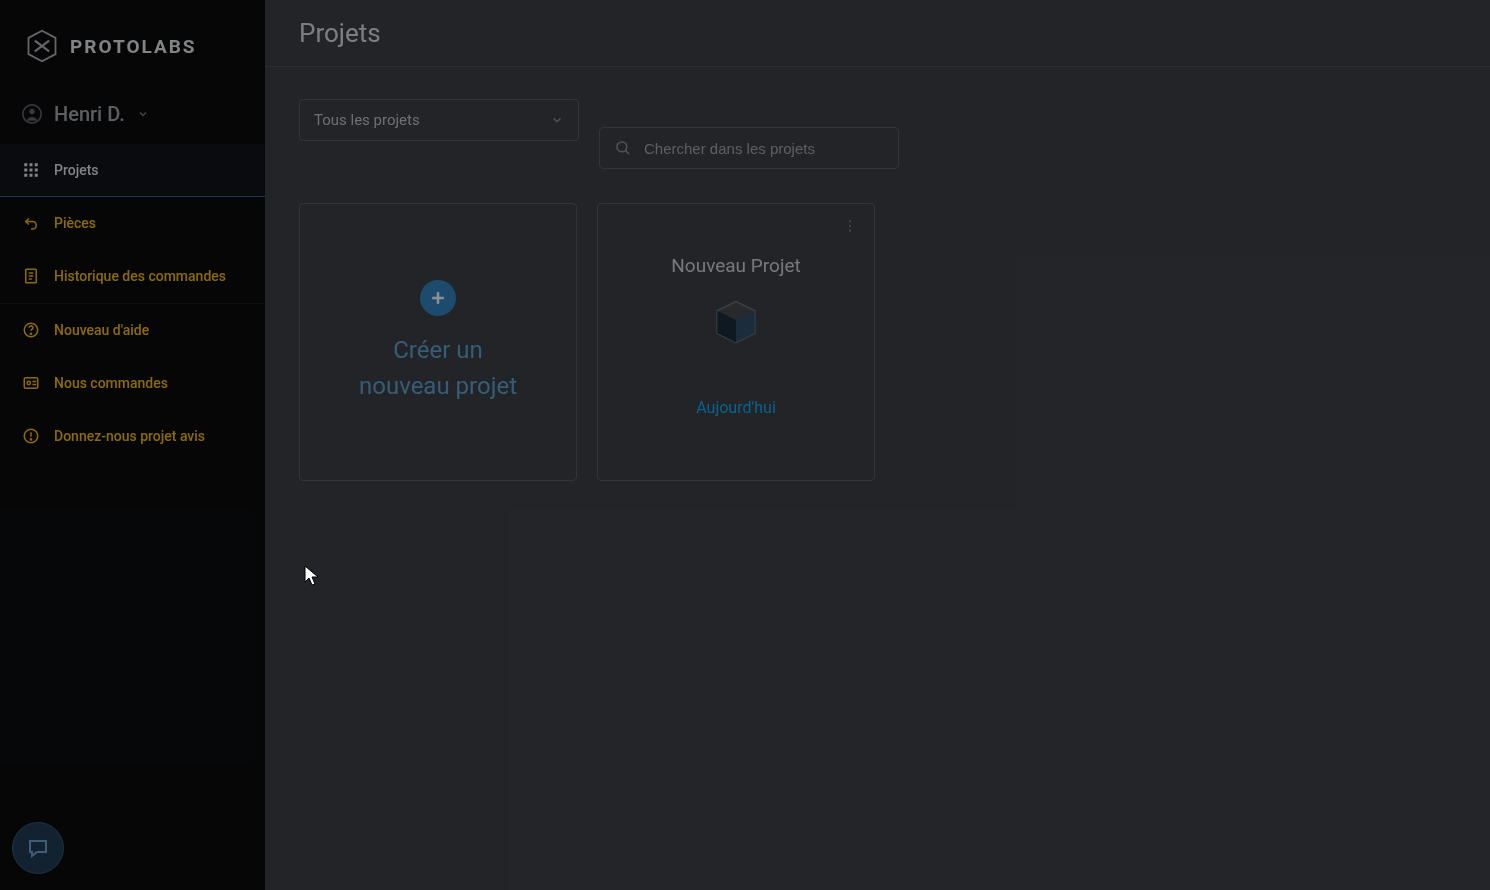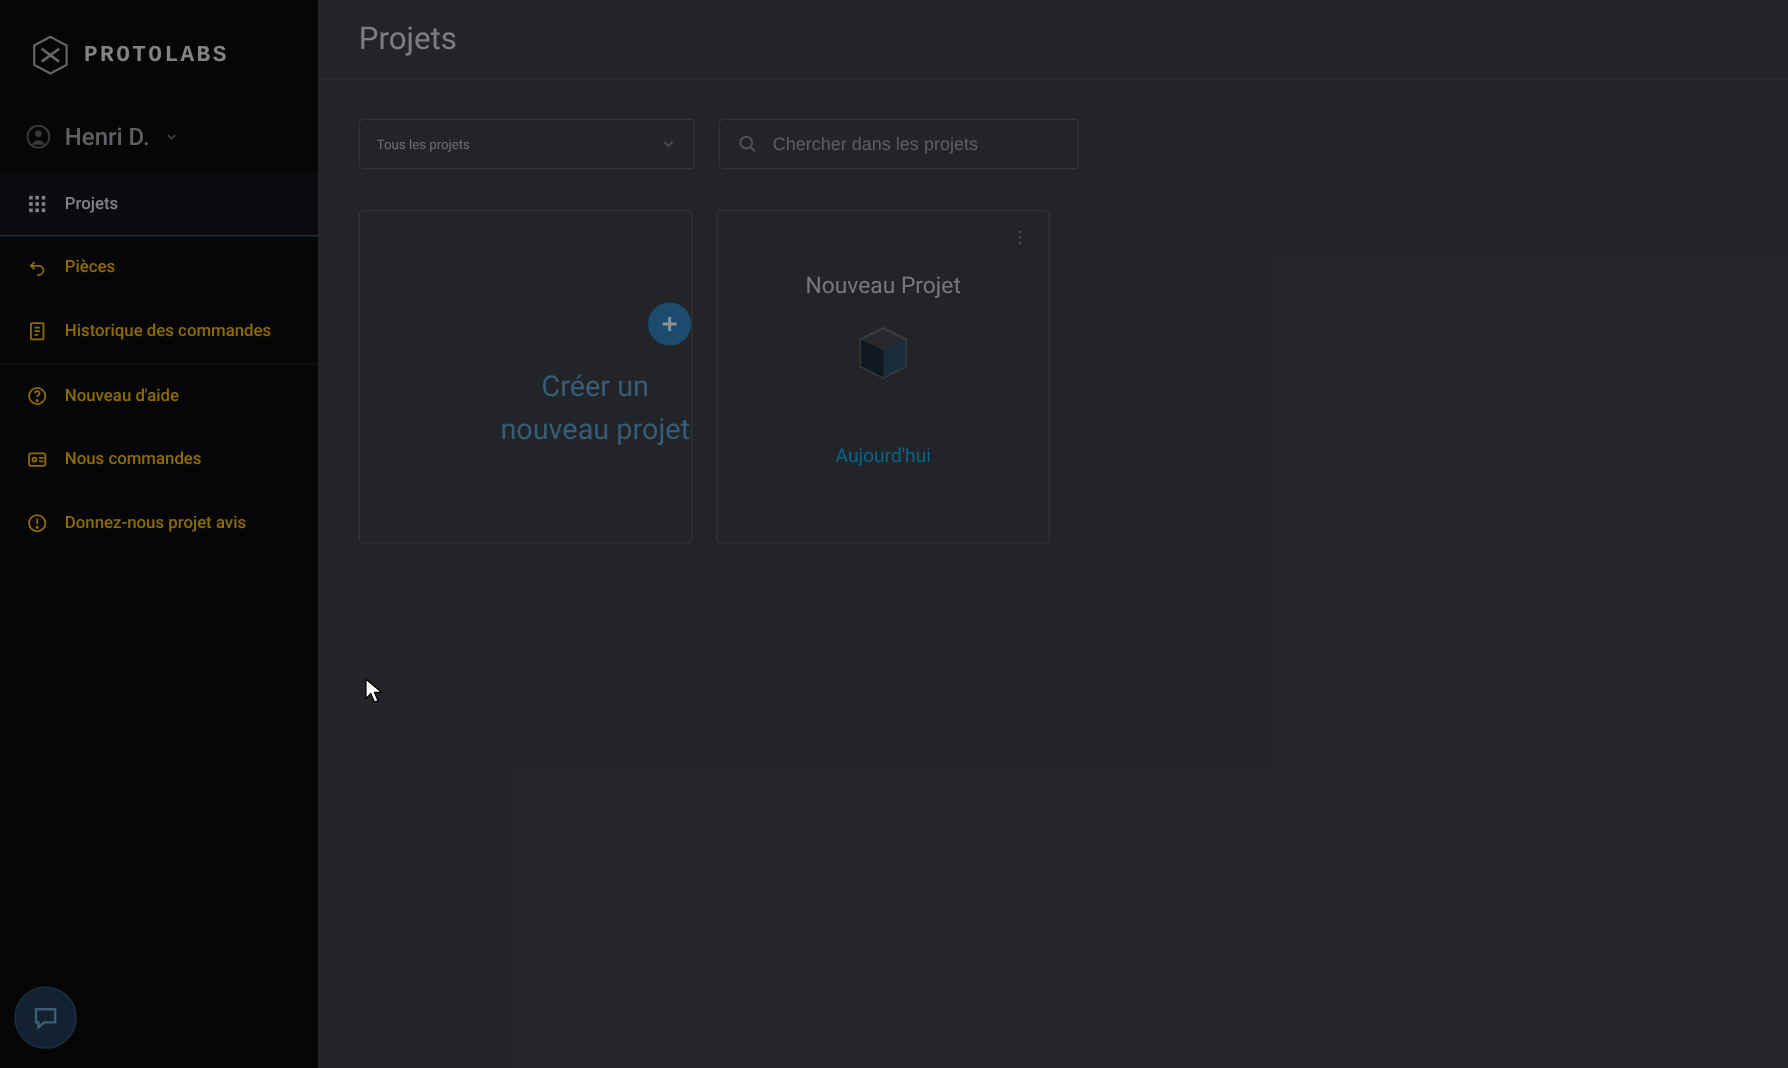--- a/index.html
+++ b/index.html
@@ -22,21 +22,20 @@
     background: #0a0b0d;
     display: flex;
     flex-direction: column;
     flex-shrink: 0;
   }
   .logo-area {
     padding: 28px 24px 20px 24px;
     display: flex;
     align-items: center;
     gap: 10px;
-    font-family: Liberation Mono, monospace;
   }
   .logo-mark {
     width: 36px;
     height: 36px;
   }
   .logo-text {
     color: #d8dadd;
     font-weight: 700;
     letter-spacing: 2px;
     font-size: 19px;
@@ -116,33 +115,34 @@
     width: 280px;
     height: 42px;
     border: 1px solid #55585e;
     border-radius: 4px;
     display: flex;
     align-items: center;
     justify-content: space-between;
     padding: 0 14px;
     cursor: pointer;
     color: #b7b9be;
-    font-size: 11px;
+    font-size: 15px;
     background: transparent;
     gap: 44px;
   }
   .search-box {
     width: 300px;
     height: 42px;
     border: 1px solid #55585e;
     border-radius: 4px;
     display: flex;
     align-items: center;
     padding: 0 14px;
     gap: 12px;
+    margin-top: 28px;
   }
   .search-icon {
     width: 18px;
     height: 18px;
     color: #84878c;
   }
   .search-input {
     background: transparent;
     border: none;
     outline: none;
@@ -165,21 +165,20 @@
     border: 1px solid #55585e;
     border-radius: 4px;
     display: flex;
     flex-direction: column;
     align-items: center;
     justify-content: center;
     position: relative;
   }
   .card.create {
     cursor: pointer;
-    align-items: flex-end;
   }
   .plus-circle {
     width: 36px;
     height: 36px;
     border-radius: 50%;
     background: #2f7eb8;
     display: flex;
     align-items: center;
     justify-content: center;
     margin-bottom: 16px;

